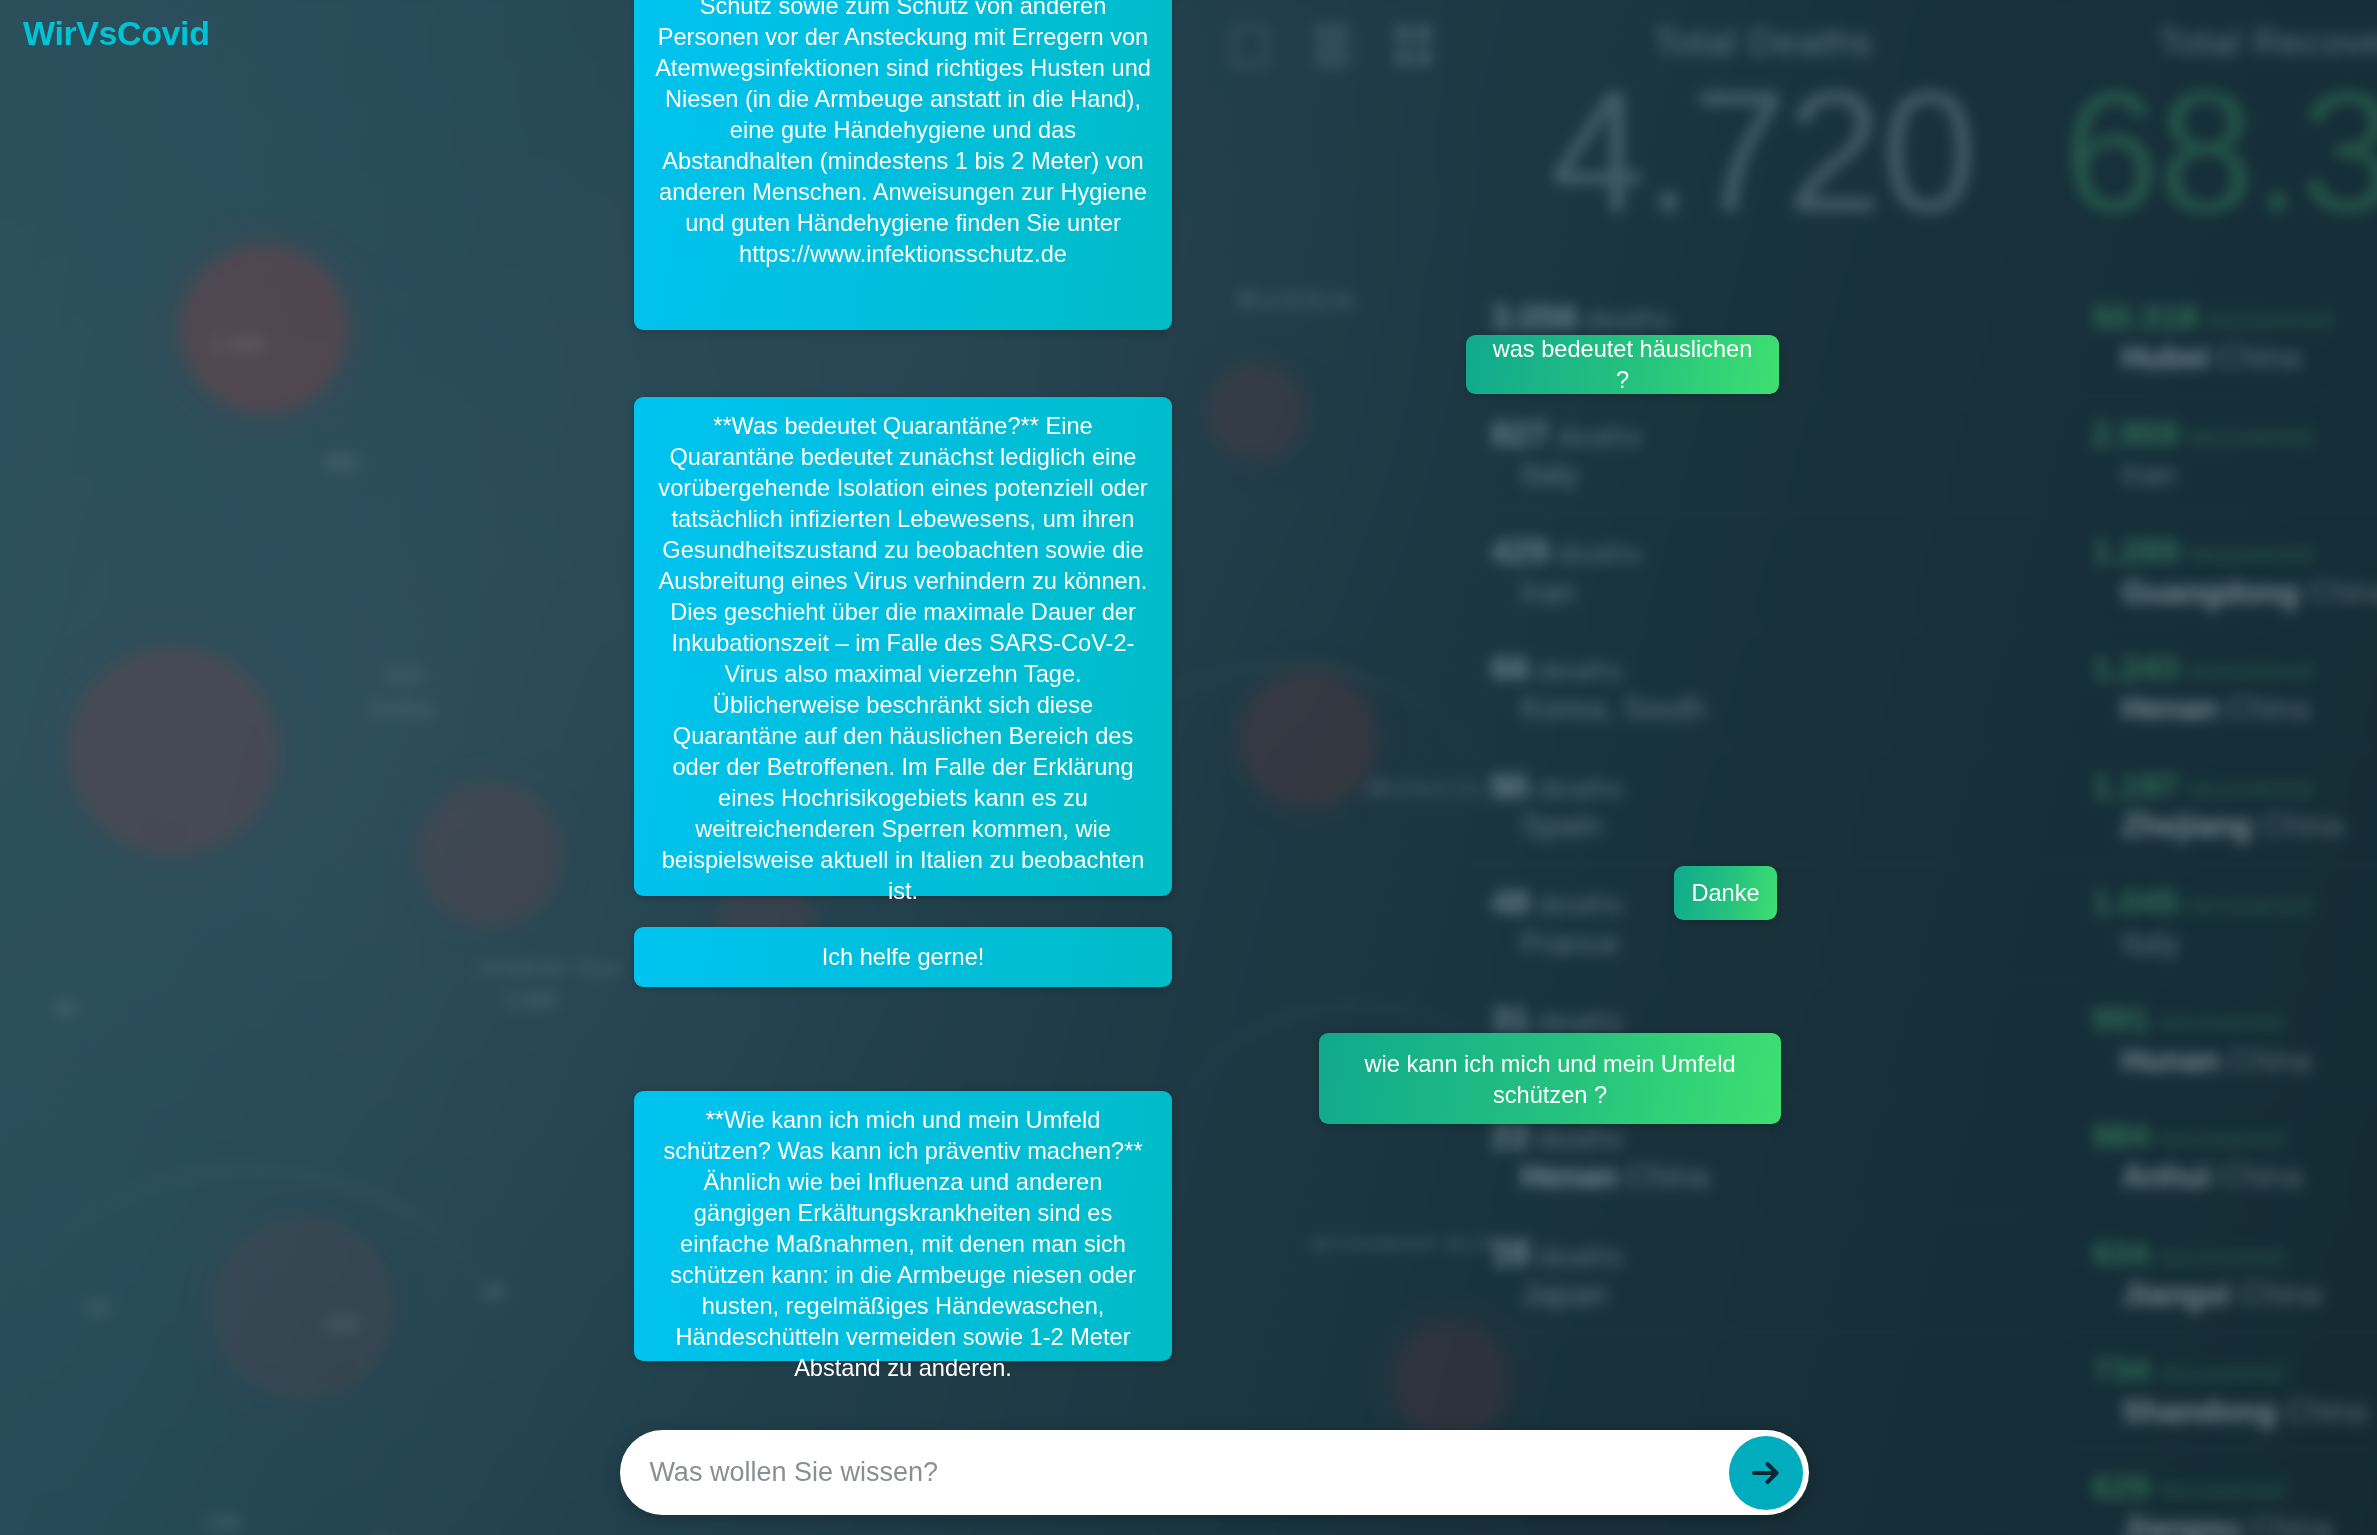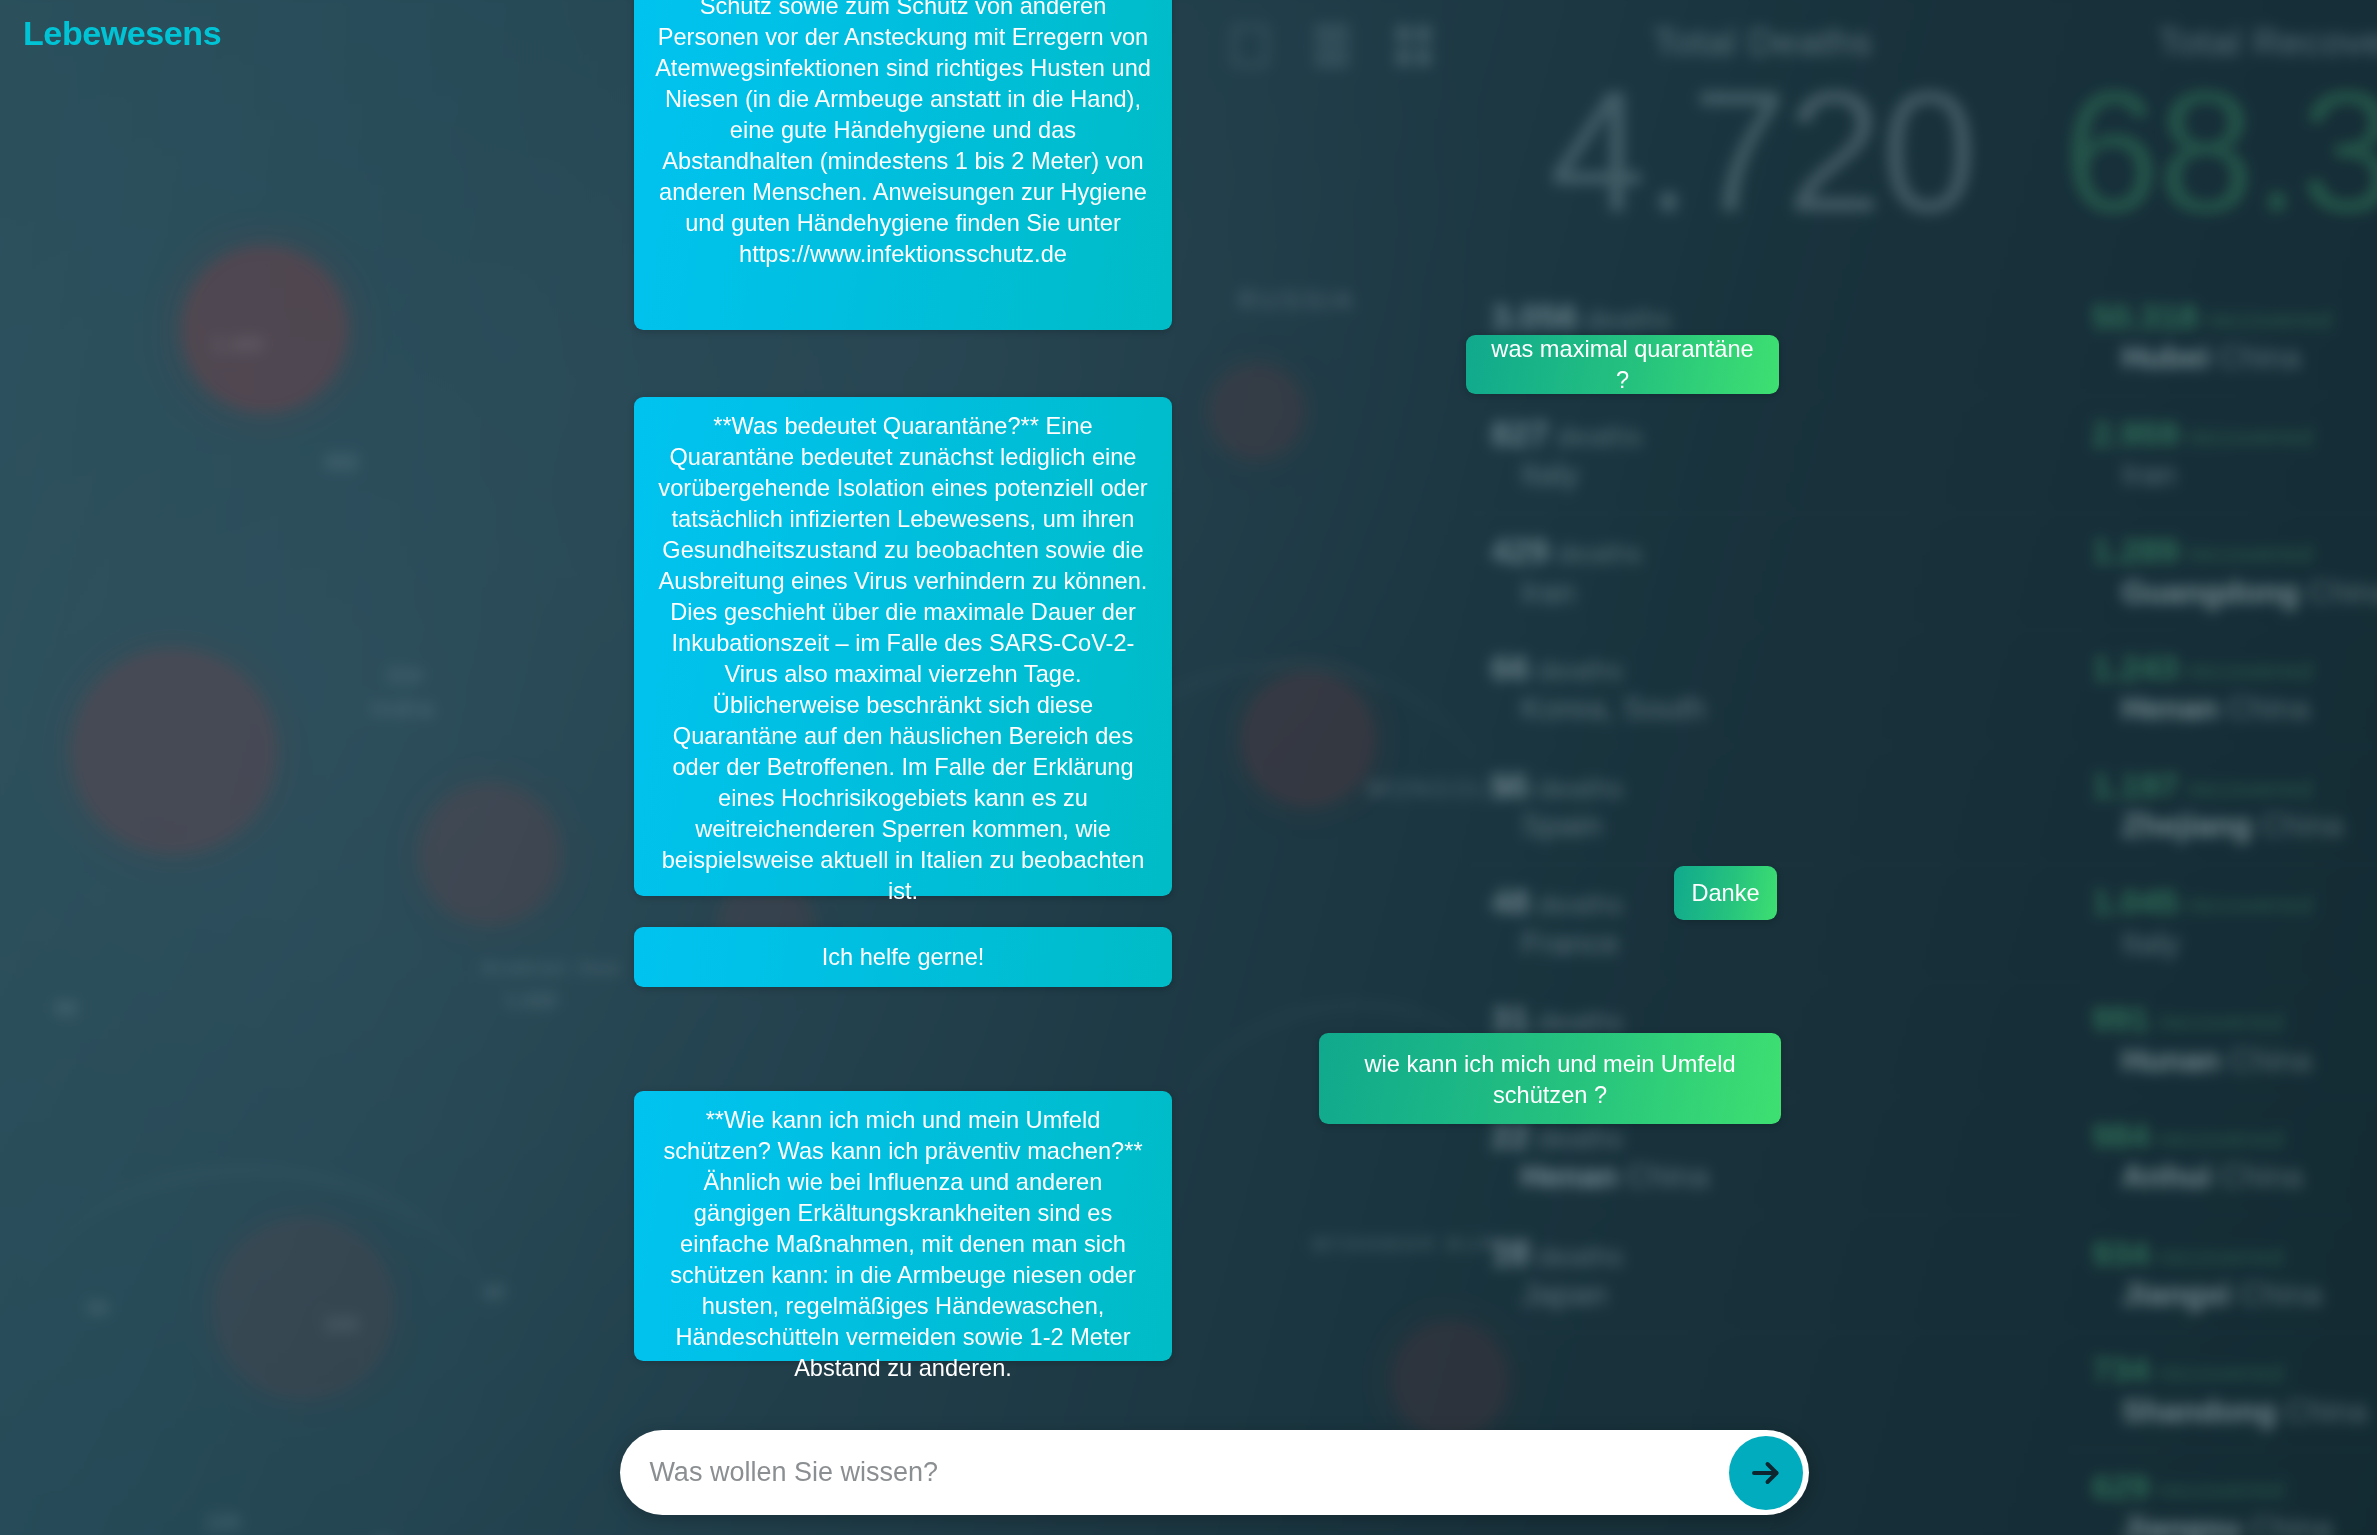--- a/index.html
+++ b/index.html
@@ -296,24 +296,24 @@
         <div class="stat-row">
             <div class="stat-count recov-count"><span>629</span><small>recovered</small></div>
             <div class="stat-place"><b>Jiangsu</b> <span>China</span></div>
           </div>
       </div>
     </div>
   </div>
 
   <div id="fg">
 
-    <div id="logo">Lebewesens</div>
+    <div id="logo">WirVsCovid</div>
 
     <div class="bubble bot" id="b1">effektivsten Maßnahmen zum persönlichen Schutz sowie zum Schutz von anderen Personen vor der Ansteckung mit Erregern von Atemwegsinfektionen sind richtiges Husten und Niesen (in die Armbeuge anstatt in die Hand), eine gute Händehygiene und das Abstandhalten (mindestens 1 bis 2 Meter) von anderen Menschen. Anweisungen zur Hygiene und guten Händehygiene finden Sie unter https://www.infektionsschutz.de</div>
-    <div class="bubble user" id="u1">was maximal quarantäne ?</div>
+    <div class="bubble user" id="u1">was bedeutet häuslichen ?</div>
     <div class="bubble bot" id="b2">**Was bedeutet Quarantäne?** Eine Quarantäne bedeutet zunächst lediglich eine vorübergehende Isolation eines potenziell oder tatsächlich infizierten Lebewesens, um ihren Gesundheitszustand zu beobachten sowie die Ausbreitung eines Virus verhindern zu können. Dies geschieht über die maximale Dauer der Inkubationszeit – im Falle des SARS-CoV-2-Virus also maximal vierzehn Tage. Üblicherweise beschränkt sich diese Quarantäne auf den häuslichen Bereich des oder der Betroffenen. Im Falle der Erklärung eines Hochrisikogebiets kann es zu weitreichenderen Sperren kommen, wie beispielsweise aktuell in Italien zu beobachten ist.</div>
     <div class="bubble user" id="u2">Danke</div>
     <div class="bubble bot" id="b3">Ich helfe gerne!</div>
     <div class="bubble user" id="u3">wie kann ich mich und mein Umfeld schützen ?</div>
     <div class="bubble bot" id="b4">**Wie kann ich mich und mein Umfeld schützen? Was kann ich präventiv machen?** Ähnlich wie bei Influenza und anderen gängigen Erkältungskrankheiten sind es einfache Maßnahmen, mit denen man sich schützen kann: in die Armbeuge niesen oder husten, regelmäßiges Händewaschen, Händeschütteln vermeiden sowie 1-2 Meter Abstand zu anderen.</div>
 
     <div id="inputbar">
       <input id="searchinput" type="text" placeholder="Was wollen Sie wissen?" value="" style="">
       <button id="sendbtn">
         <svg width="36" height="36" viewBox="0 0 24 24" fill="none" stroke="#0d2630" stroke-width="2.6" stroke-linecap="round" stroke-linejoin="round">

